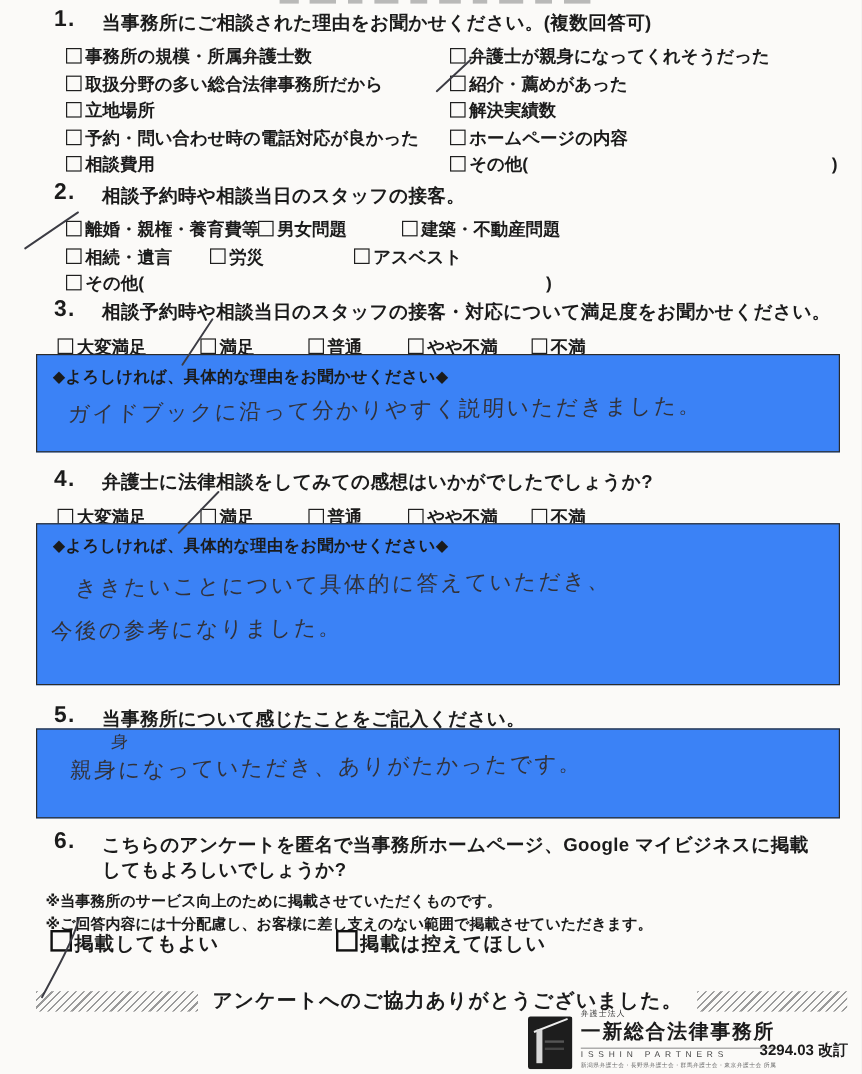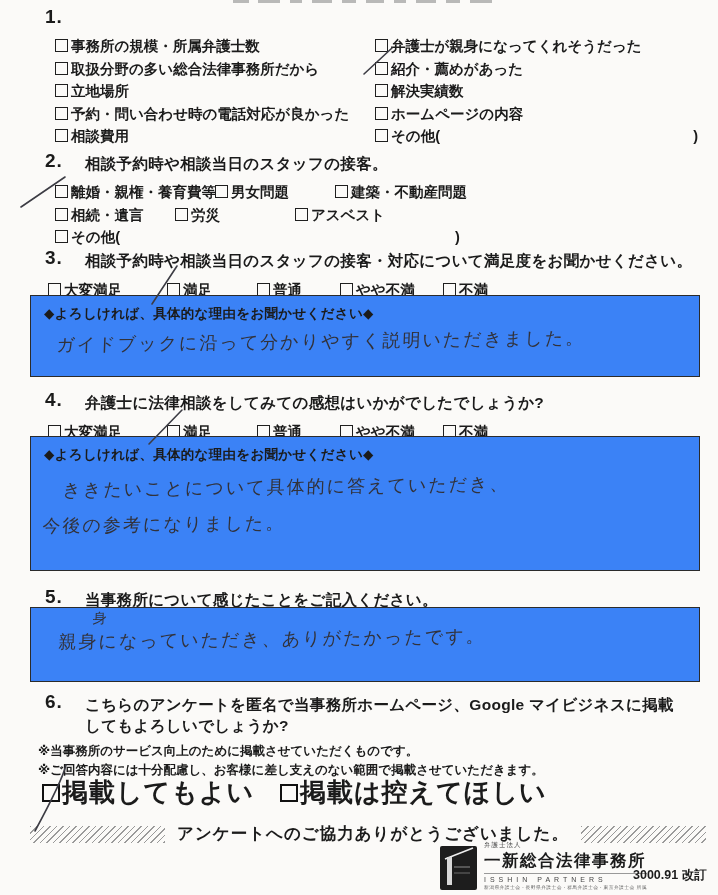--- a/index.html
+++ b/index.html
@@ -37,21 +37,21 @@
   .opt1{width:119px;}.opt2{width:90px;}.opt3{width:83px;}.opt4{width:103px;}
 
   
   .cbox{position:absolute;left:30px;width:668px;border:1.6px solid #2b2b2b;background:#3b82f6;}
   .prompt{font-size:13.5px;font-weight:700;margin:9px 0 0 13px;letter-spacing:.3px;}
   .hw{font-size:18px;color:#32323a;letter-spacing:2px;transform:rotate(-.8deg) skewX(-3deg);transform-origin:left top;white-space:nowrap;}
 
   
   .notes{margin-left:-7px;margin-top:6px;font-size:12.5px;font-weight:600;line-height:19px;}
   .pub-row{position:absolute;left:42px;top:775px;display:flex;}
-  .pub-item{position:relative;font-size:26px;font-weight:700;letter-spacing:1px;}
+  .pub-item{position:relative;font-size:16px;font-weight:700;letter-spacing:1px;}
   .pub-item .pbox{display:inline-block;width:14px;height:14px;border:2px solid #111;margin-right:2px;vertical-align:-1px;}
   .pub1{width:238px;}
 
   
   .thanks-row{position:absolute;left:30px;right:12px;top:823px;display:flex;align-items:center;}
   .hatch{height:17px;background:repeating-linear-gradient(135deg,#9a9a9a 0 1.3px,transparent 1.3px 4.6px);}
   .hatch-l{width:135px;flex:0 0 135px;}
   .hatch-r{flex:1;}
   .thanks-txt{font-size:16.5px;font-weight:700;letter-spacing:1px;padding:0 12px;white-space:nowrap;}
 
@@ -77,20 +77,21 @@
     <span class="frag" style="left:366px;width:18px;"></span>
     <span class="frag" style="left:394px;width:12px;"></span>
     <span class="frag" style="left:416px;width:20px;"></span>
     <span class="frag" style="left:446px;width:14px;"></span>
     <span class="frag" style="left:470px;width:22px;"></span>
   </div>
 
   <div class="q" style="top:6px;">
     <div class="q-head">
       <span class="q-num">1.</span>
+      <span class="q-title">当事務所にご相談された理由をお聞かせください。(複数回答可)</span>
     </div>
     <div class="q-body cols">
       <div class="col-left">
         <div class="cb-item"><span class="box"></span><span>事務所の規模・所属弁護士数</span></div>
         <div class="cb-item"><span class="box"></span><span>取扱分野の多い総合法律事務所だから</span></div>
         <div class="cb-item"><span class="box"></span><span>立地場所</span></div>
         <div class="cb-item"><span class="box"></span><span>予約・問い合わせ時の電話対応が良かった</span></div>
         <div class="cb-item"><span class="box"></span><span>相談費用</span></div>
       </div>
       <div class="col-right">
@@ -237,15 +238,15 @@
       <rect x="14" y="28" width="16" height="2" fill="#444"></rect>
     </svg>
     <div class="logo-txt">
       <div class="firm-type">弁護士法人</div>
       <div class="firm-name">一新総合法律事務所</div>
       <div class="firm-romaji">ISSHIN PARTNERS</div>
       <div class="firm-aff">新潟県弁護士会・長野県弁護士会・群馬弁護士会・東京弁護士会 所属</div>
     </div>
   </div>
 
-  <div class="revision">3000.91 改訂</div>
+  <div class="revision">3294.03 改訂</div>
 
 </div>
 
 </body></html>

